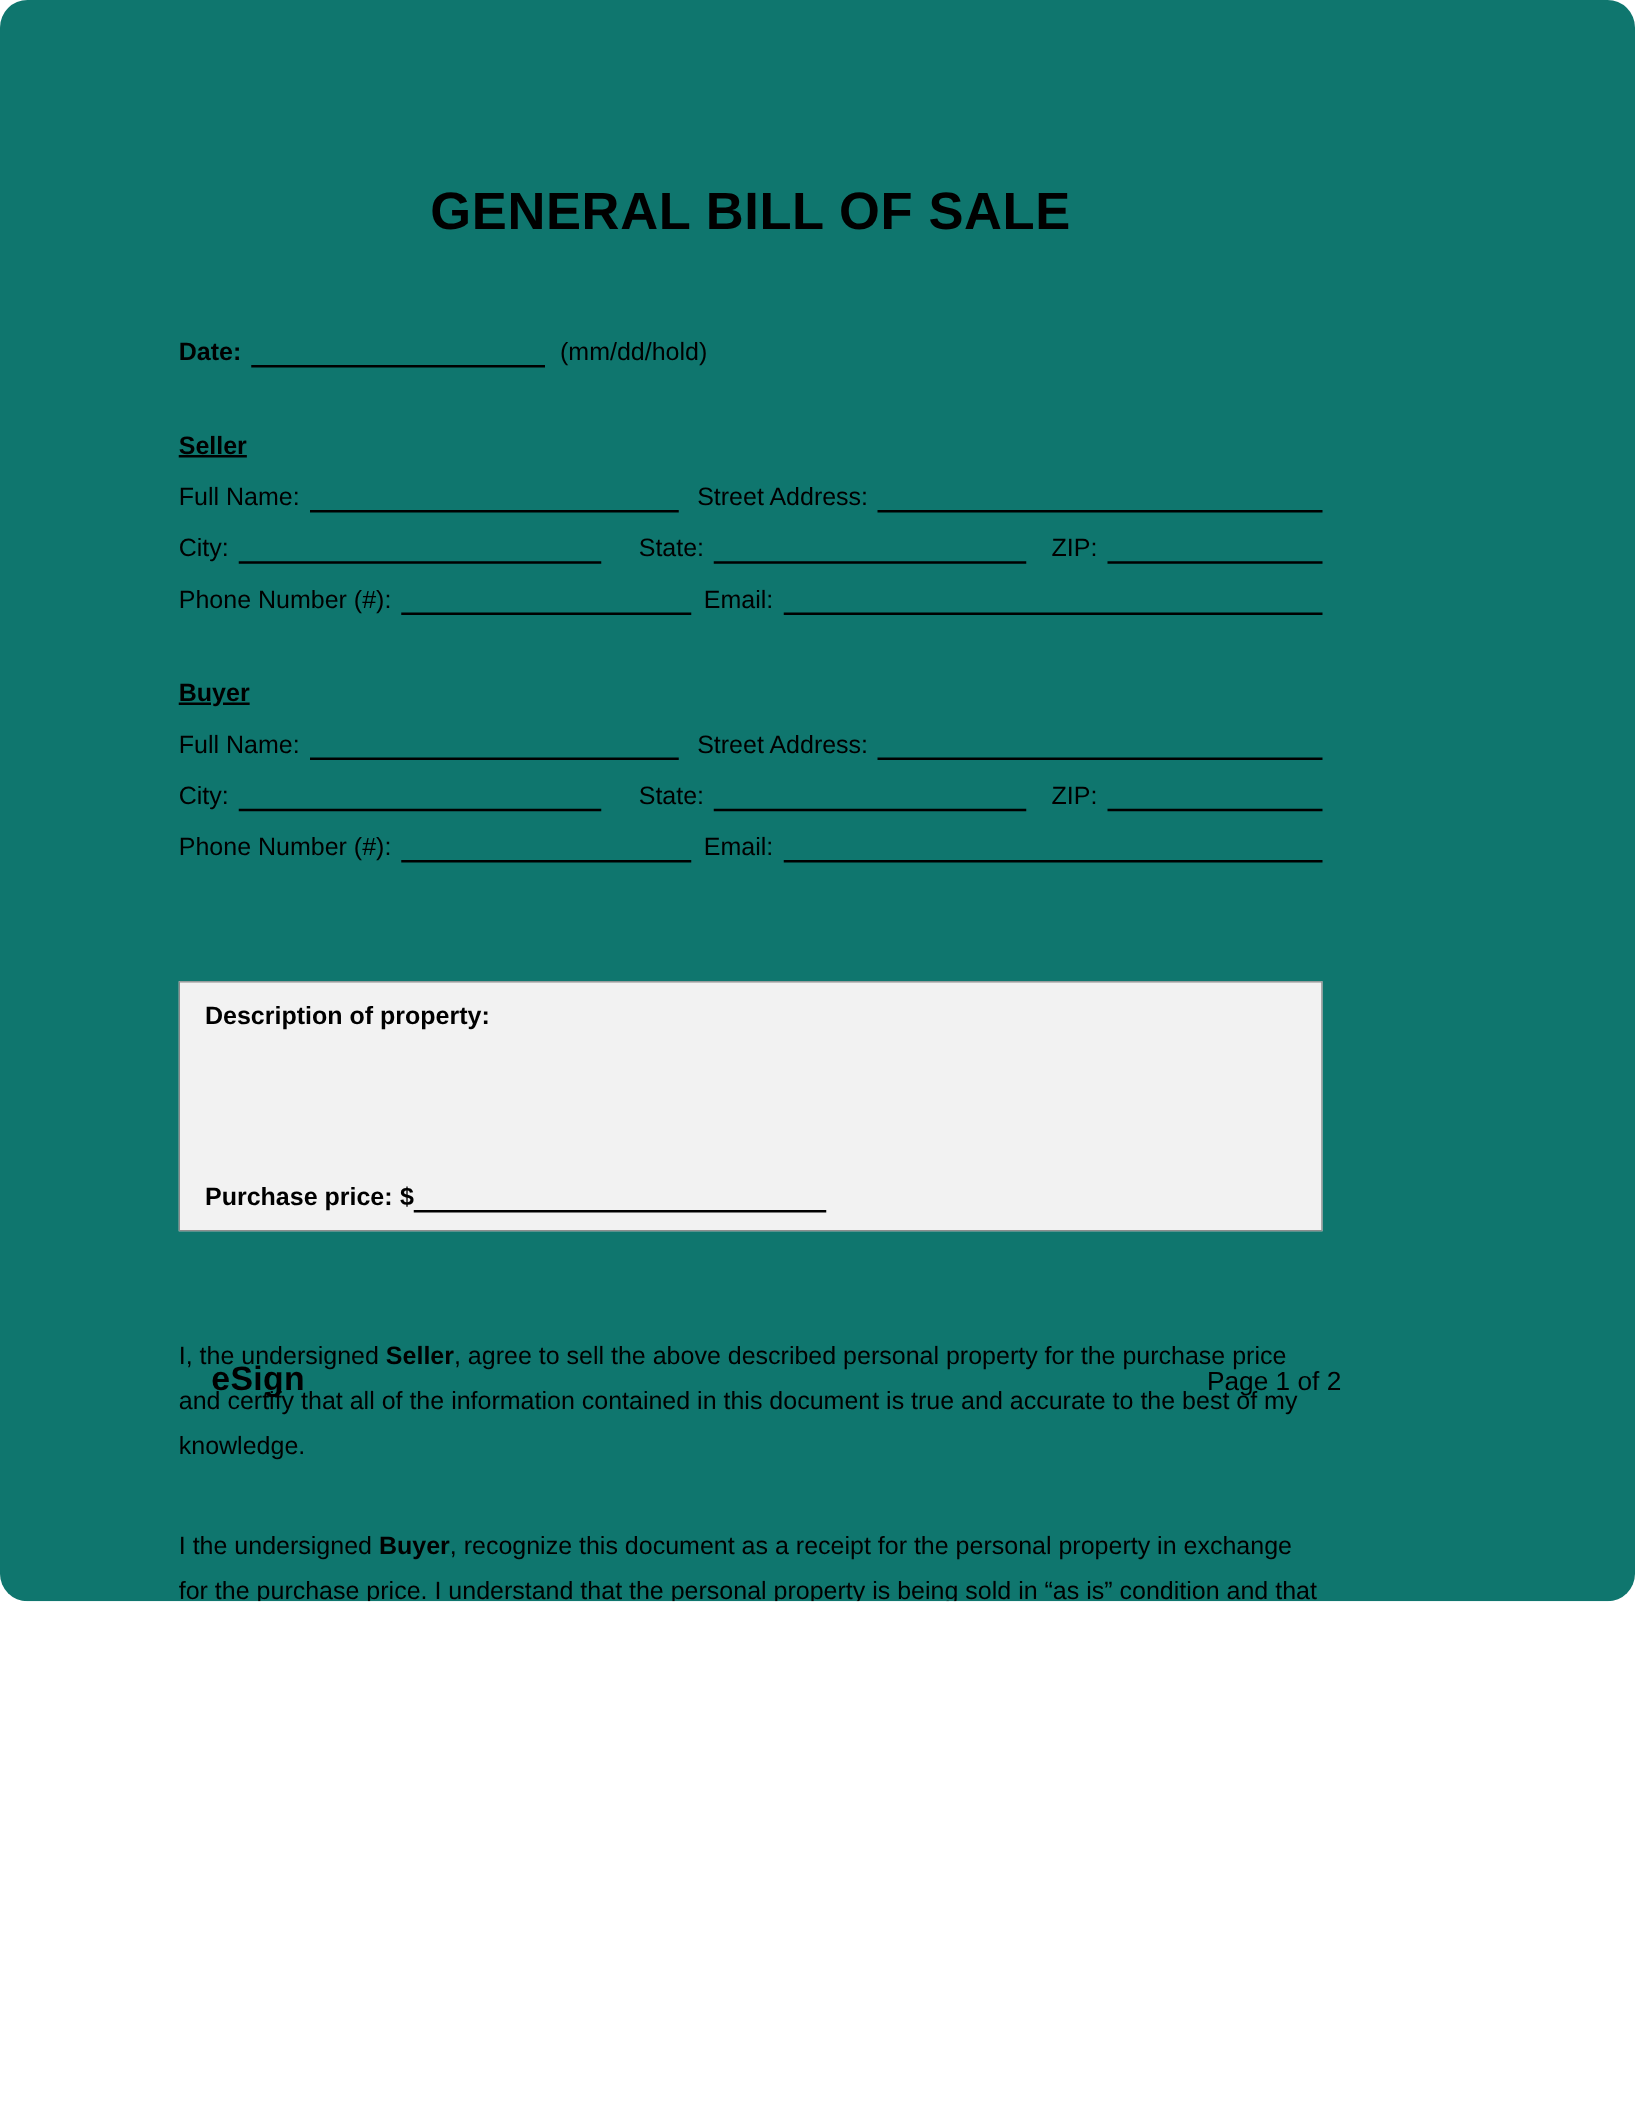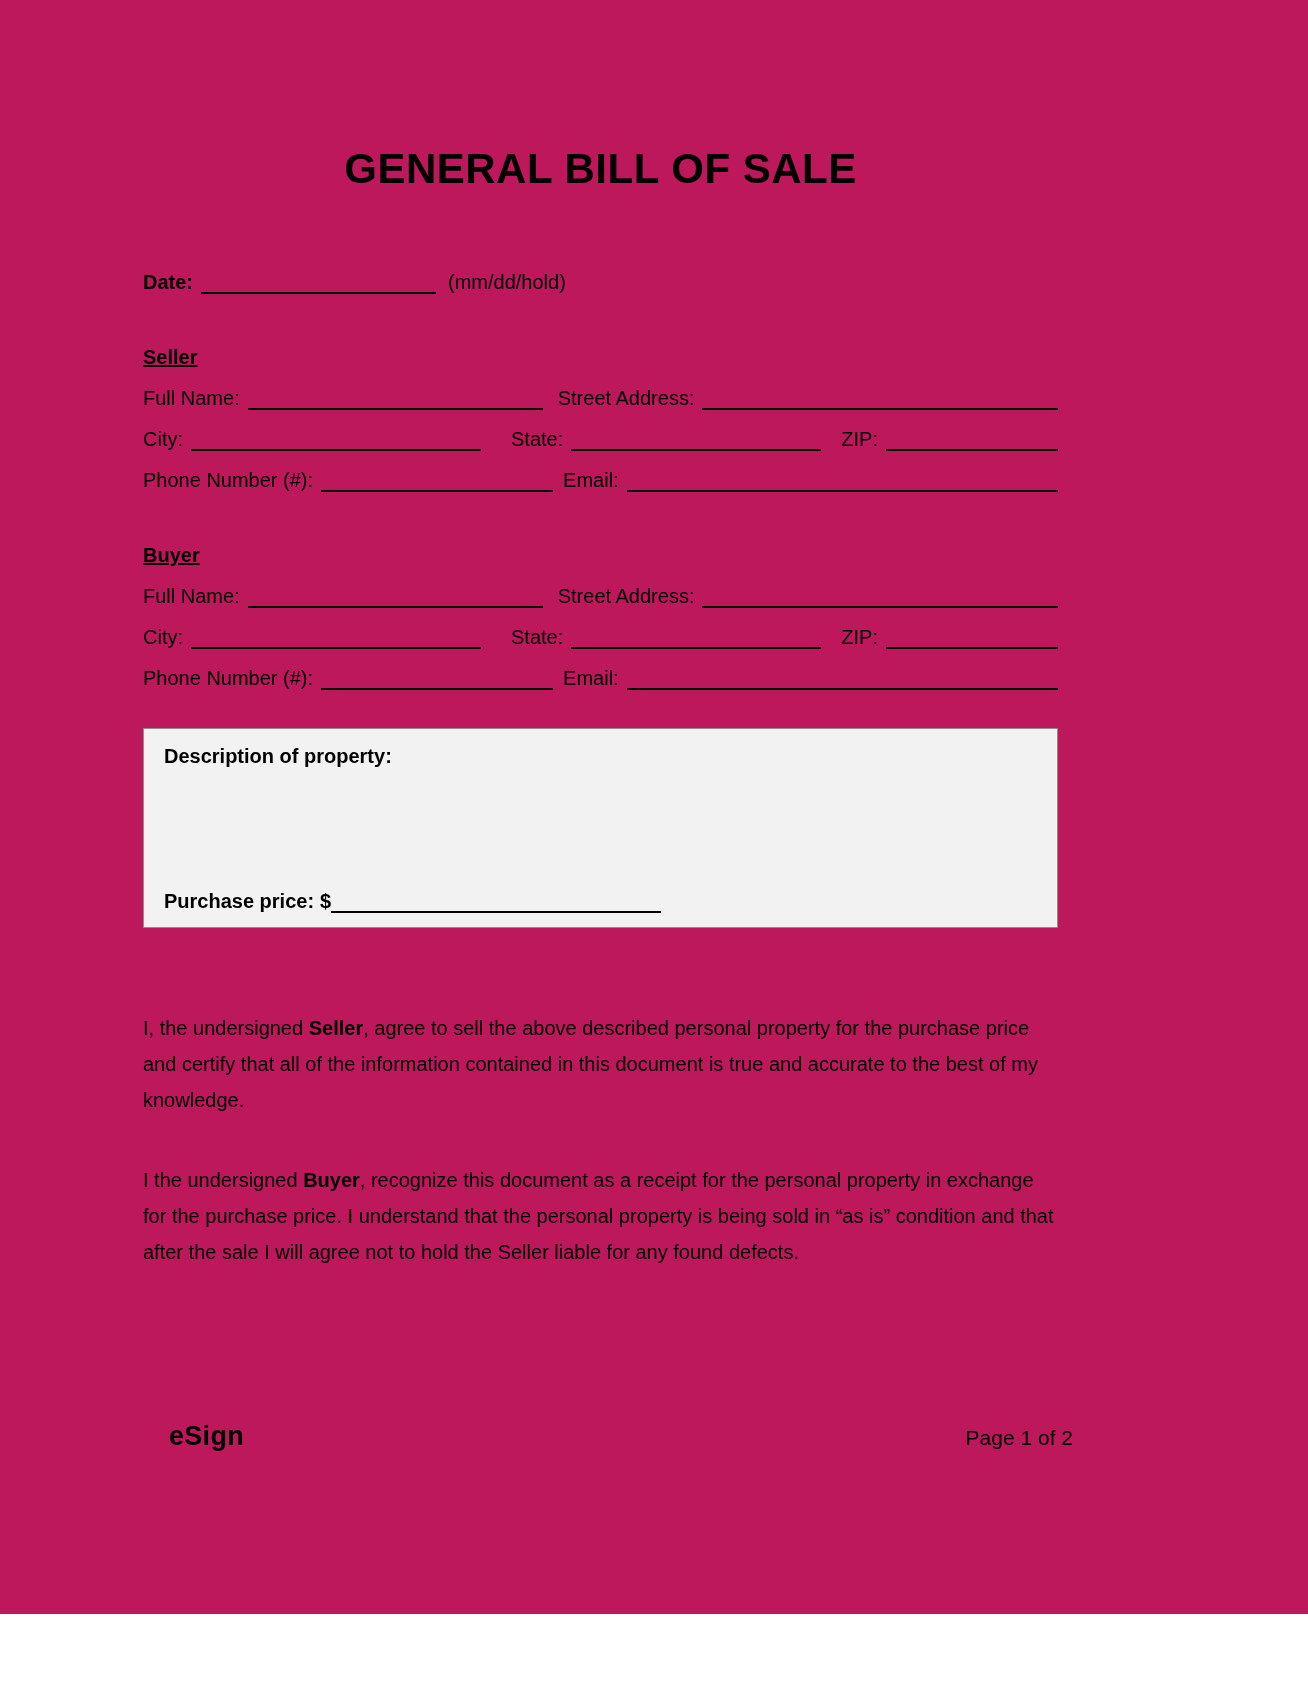--- a/index.html
+++ b/index.html
@@ -1,24 +1,25 @@
 <!DOCTYPE html>
 <html style="--text: #000000; --box_bg: #f2f2f2; --box_border: #8c8c8c;"><head>
 <meta charset="utf-8">
 <style>
   * { box-sizing: border-box; }
   html, body { margin: 0; padding: 0; background: #ffffff; }
   .page {
     position: relative;
     width: 1308px;
-    height: 1614px;
-    background: #be185d;
+    height: 1281px;
+    background: #0f766e;
     color: var(--text, #000000);
     font-family: "Liberation Sans", sans-serif;
     overflow: hidden;
+    border-radius: 22px;
   }
   .content { padding: 0 250px 0 143px; }
 
   .title {
     padding-top: 145px;
     font-size: 42px;
     font-weight: bold;
     text-align: center;
     letter-spacing: 0.5px;
   }
@@ -55,21 +56,21 @@
 
   .section-heading {
     margin-top: 52px;
     margin-bottom: 10px;
     font-size: 20px;
     font-weight: bold;
     text-decoration: underline;
   }
 
   .property-box {
-    margin-top: 38px;
+    margin-top: 95px;
     width: 100%;
     height: 200px;
     background: var(--box_bg, #f2f2f2);
     border: 1px solid var(--box_border, #8c8c8c);
     padding: 16px 20px 14px 20px;
     display: flex;
     flex-direction: column;
     justify-content: space-between;
     gap: 12px;
   }

